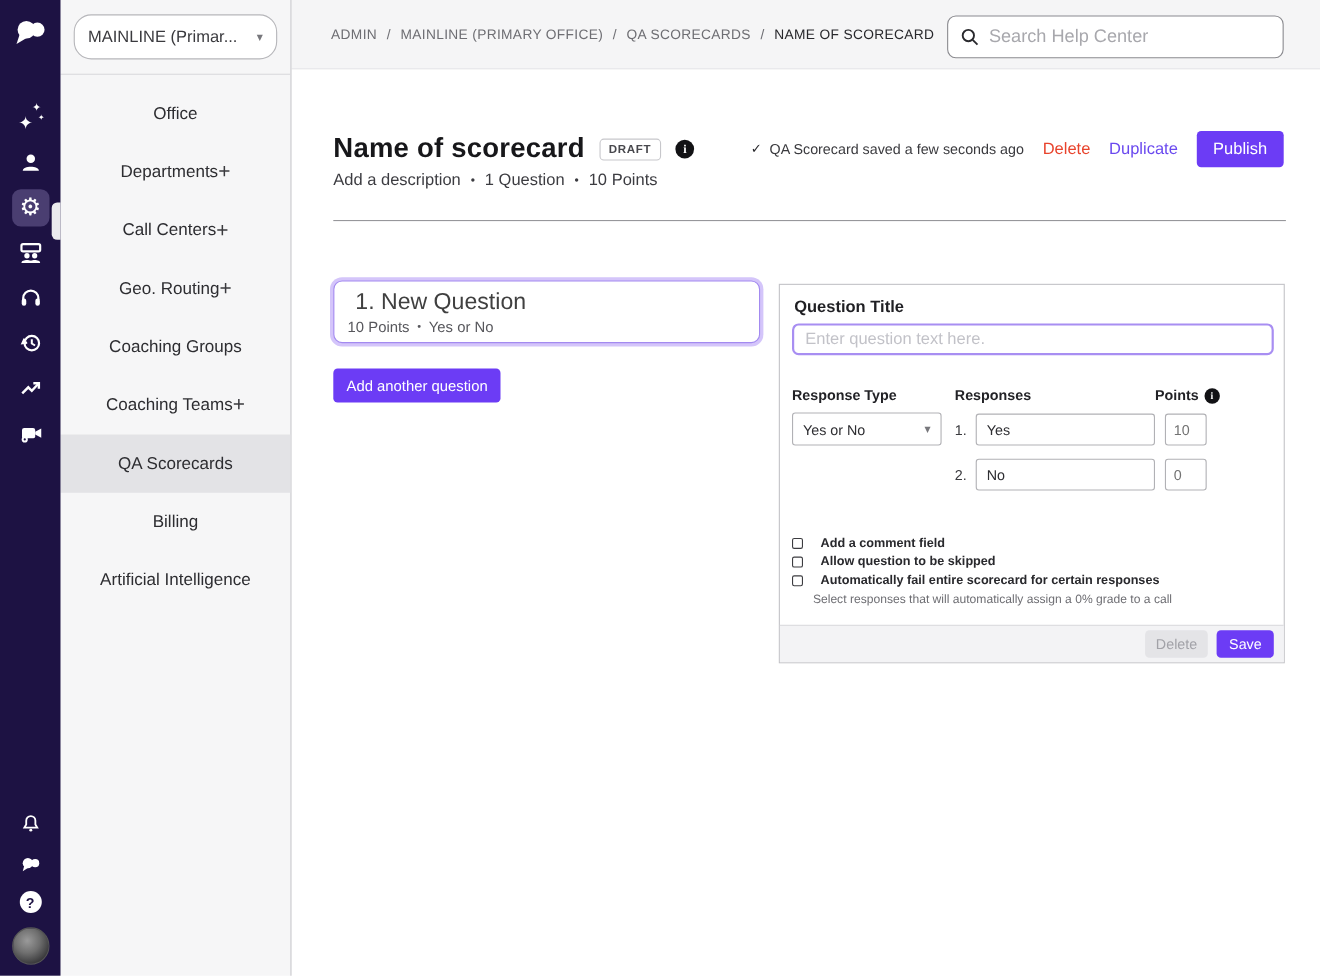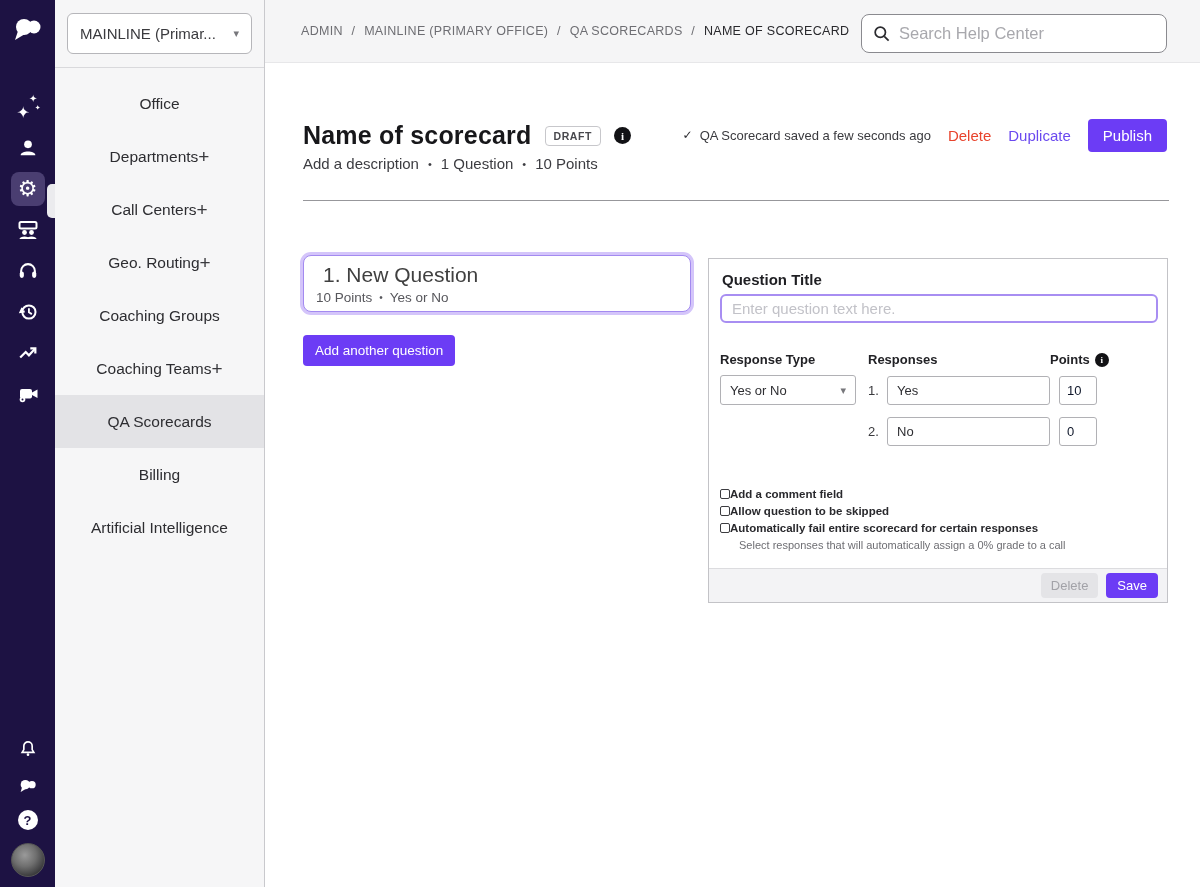--- a/index.html
+++ b/index.html
@@ -32,21 +32,21 @@
     align-items:center; justify-content:center; cursor:pointer; }
   .avatar { width:34px; height:34px; border-radius:50%; cursor:pointer;
     background:radial-gradient(circle at 40% 35%, #9a9a9a 0%, #6f6f6f 40%, #3a3a3c 75%, #222 100%);
     border:1px solid #555; }
 
   
   .sidebar { position:absolute; left:55px; top:0; width:210px; height:887px;
     background:#f6f6f7; border-right:1px solid #c9c9cd; z-index:20; }
   .office-select-wrap { height:68px; border-bottom:1px solid #d9d9dc; padding:13px 12px; }
   .office-select { height:41px; background:#fff; border:1px solid #b6b6ba;
-    border-radius:6px; display:flex; align-items:center; justify-content:space-between;
+    border-radius:16px; display:flex; align-items:center; justify-content:space-between;
     padding:0 12px; cursor:pointer; }
   .office-select .label { font-size:15px; color:#3a3a3e; white-space:nowrap;
     overflow:hidden; }
   .caret { font-size:11px; color:#77777c; margin-left:6px; }
   .side-nav { padding-top:9px; }
   .side-item { height:53px; display:flex; align-items:center;
     justify-content:center; padding:0 21px 0 21px; font-size:15.5px;
     color:#2d2d31; cursor:pointer; }
   .side-item.active { background:#e3e3e6; }
   .plus { font-size:19px; color:#3a3a3e; font-weight:400; }
@@ -127,24 +127,24 @@
     border:1px solid #b1b1b5; border-radius:3px; background:#fff; display:flex;
     align-items:center; justify-content:space-between; padding:0 9px;
     font-size:13px; color:#2e2e32; cursor:pointer; }
   .resp-row { position:absolute; left:159px; display:flex; align-items:center; }
   .resp-row.r1 { top:117px; } .resp-row.r2 { top:158px; }
   .resp-idx { width:19px; font-size:13px; color:#3a3a3e; }
   .resp-input { width:163px; height:29px; border:1px solid #b1b1b5; border-radius:3px;
     padding:0 9px; font-size:13px; color:#2e2e32; outline:none;
     font-family:"Liberation Sans","DejaVu Sans",sans-serif; }
   .pts-input { width:38px; height:29px; margin-left:9px; border:1px solid #b1b1b5;
-    border-radius:3px; padding:0 7px; font-size:13px; color:#0f172a; outline:none;
+    border-radius:3px; padding:0 7px; font-size:13px; color:#737373; outline:none;
     font-family:"Liberation Sans","DejaVu Sans",sans-serif; }
   .checks { position:absolute; left:11px; top:226px; }
-  .check-row { display:flex; align-items:center; gap:0; height:17px;
+  .check-row { display:flex; align-items:center; gap:16px; height:17px;
     cursor:pointer; }
   .checkbox { width:10px; height:10px; border:1.4px solid #3c3c40; border-radius:2px;
     background:#fff; flex:0 0 auto; }
   .check-label { font-size:11.5px; font-weight:bold; color:#29292d; }
   .check-helper { margin:3px 0 0 19px; font-size:11px; color:#6e6e73; }
   .panel-footer { position:absolute; left:0; bottom:0; width:100%; height:34px;
     background:#f3f3f5; border-top:1px solid #dcdcdf; display:flex;
     align-items:center; justify-content:flex-end; gap:8px; padding:0 9px; }
   .btn-del { background:#e4e4e7; color:#a2a2a8; font-size:13px; padding:5px 10px; }
   .btn-save { font-size:13px; padding:5px 11px; }

